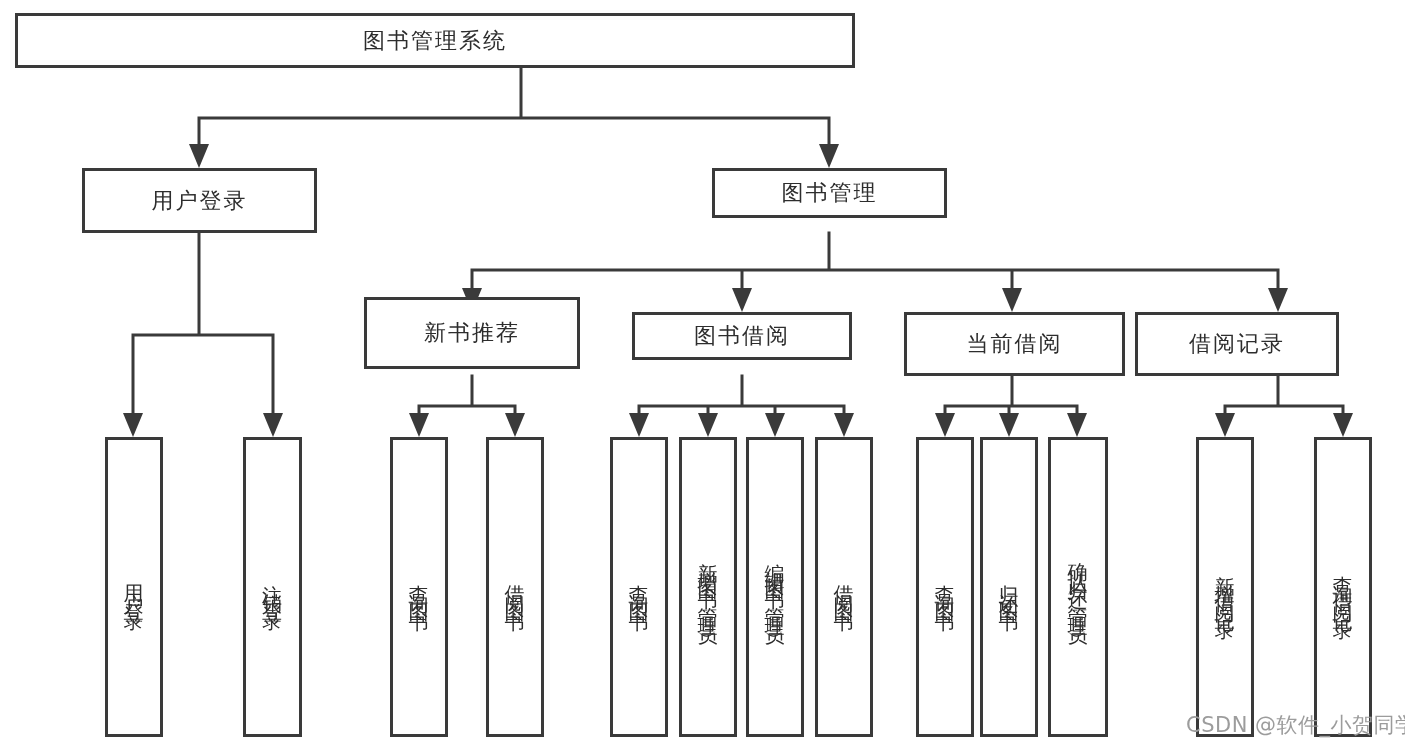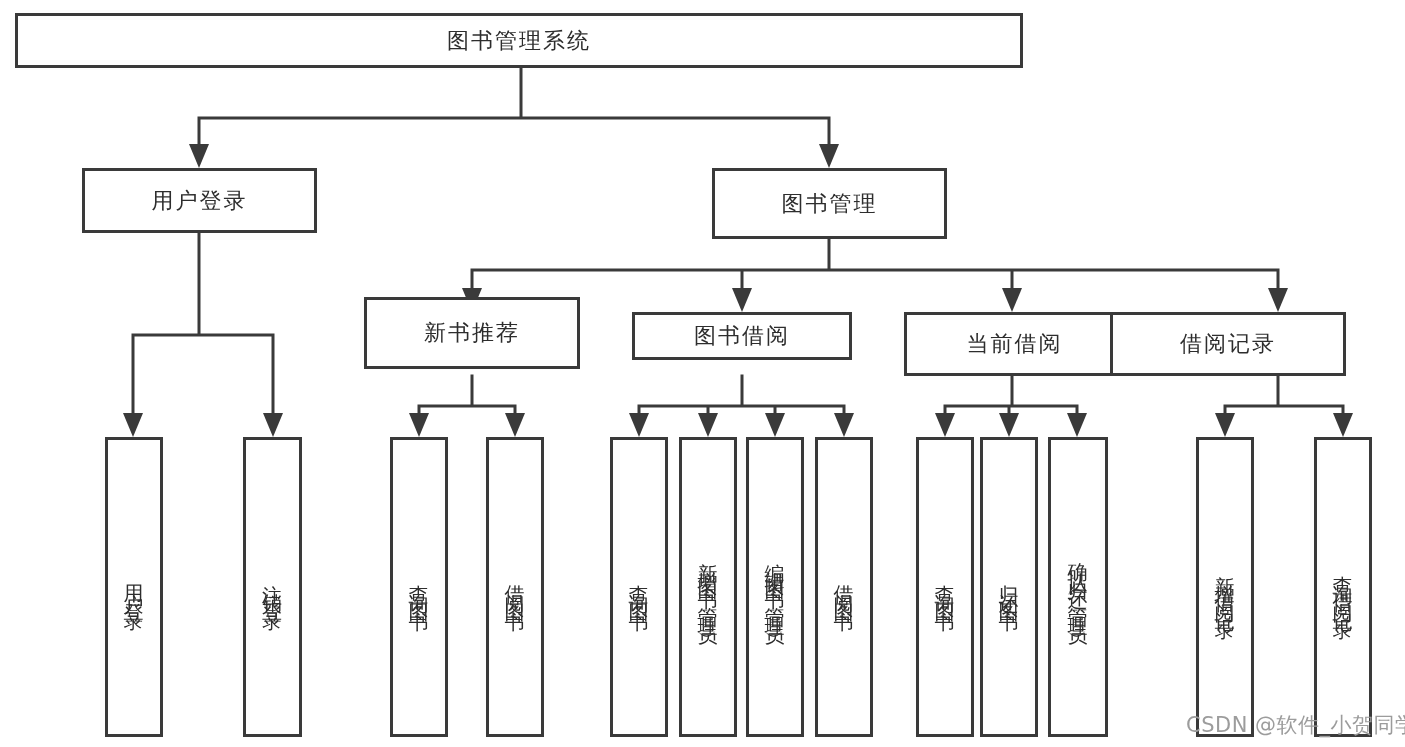--- a/index.html
+++ b/index.html
@@ -61,29 +61,29 @@
     <polygon points="765,413 785,413 775,437"></polygon>
     <polygon points="834,413 854,413 844,437"></polygon>
     <polygon points="935,413 955,413 945,437"></polygon>
     <polygon points="999,413 1019,413 1009,437"></polygon>
     <polygon points="1067,413 1087,413 1077,437"></polygon>
     <polygon points="1215,413 1235,413 1225,437"></polygon>
     <polygon points="1333,413 1353,413 1343,437"></polygon>
   </g>
 </svg>
 
-<div class="node h" style="left:15px;top:13px;width:1008px;height:55px">图书管理系统</div>
+<div class="node h" style="left:15px;top:13px;width:840px;height:55px">图书管理系统</div>
 
 <div class="node h" style="left:82px;top:168px;width:235px;height:65px">用户登录</div>
-<div class="node h" style="left:712px;top:168px;width:235px;height:71px">图书管理</div>
+<div class="node h" style="left:712px;top:168px;width:235px;height:50px">图书管理</div>
 
 <div class="node h" style="left:364px;top:297px;width:216px;height:72px">新书推荐</div>
 <div class="node h" style="left:632px;top:312px;width:220px;height:48px">图书借阅</div>
 <div class="node h" style="left:904px;top:312px;width:221px;height:64px">当前借阅</div>
-<div class="node h" style="left:1110px;top:312px;width:236px;height:64px">借阅记录</div>
+<div class="node h" style="left:1135px;top:312px;width:204px;height:64px">借阅记录</div>
 
 <div class="node v" style="left:105px;top:437px;width:58px;height:300px">
   <span class="vtext">用户登录</span>
 </div>
 <div class="node v" style="left:243px;top:437px;width:59px;height:300px">
   <span class="vtext">注销登录</span>
 </div>
 
 <div class="node v" style="left:390px;top:437px;width:58px;height:300px">
   <span class="vtext">查询图书</span>

